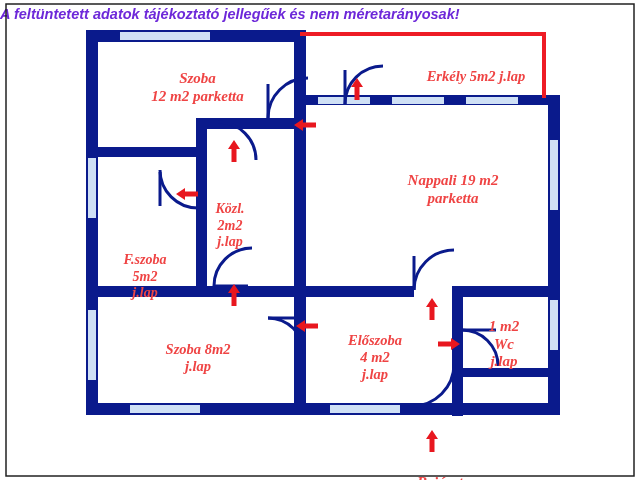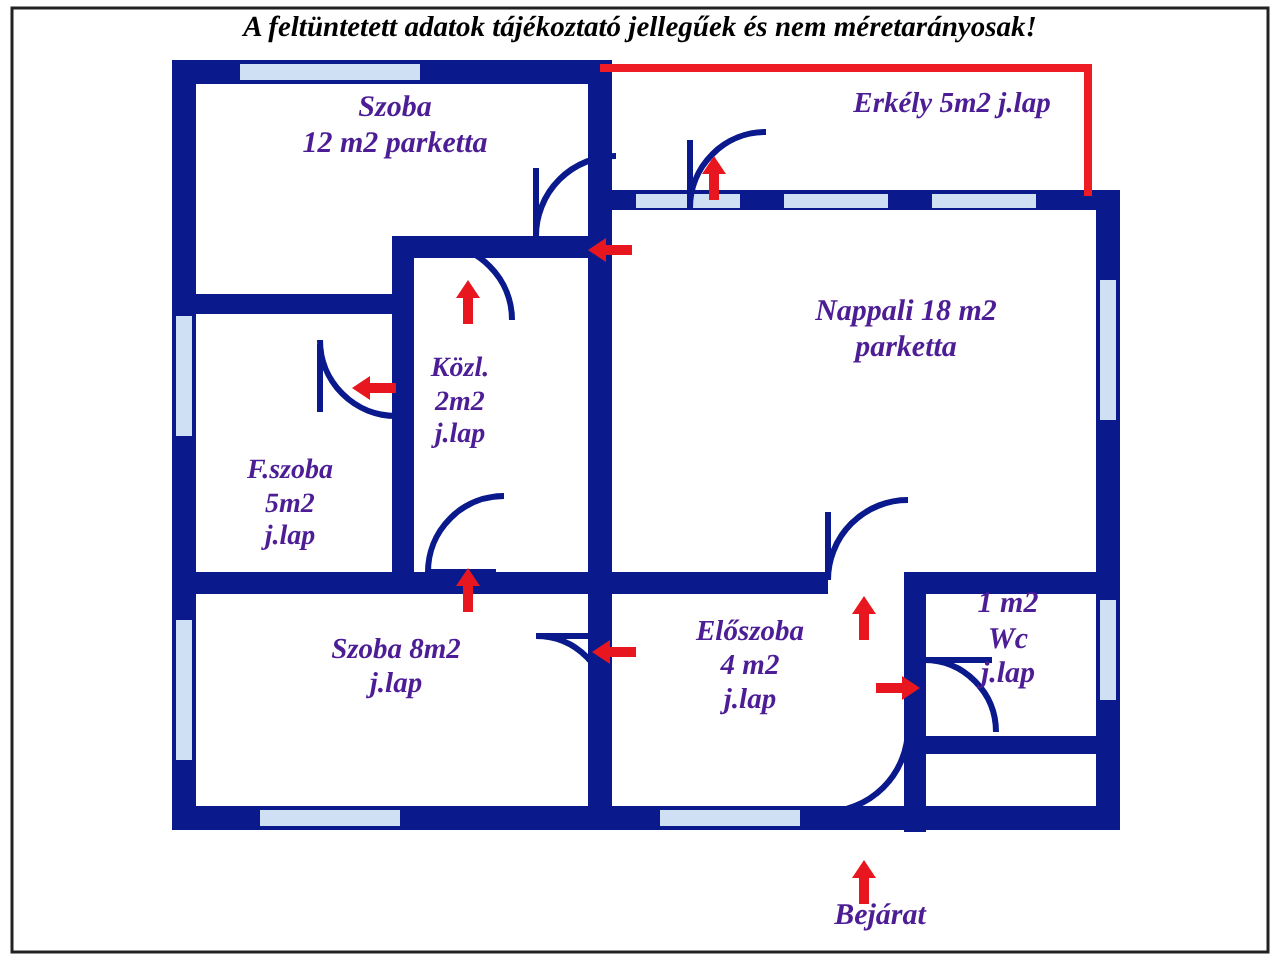--- a/index.html
+++ b/index.html
@@ -8,35 +8,35 @@
     background:#ffffff;
     font-family:"Liberation Serif", serif;
     position:relative;
     overflow:hidden;
   }
   #plan{
     position:absolute;left:0;top:0;width:640px;height:480px;
   }
   .lbl{
     position:absolute;
-    color:#4c1d95;
+    color:#ef4444;
     font-family:"Liberation Serif", serif;
     font-style:italic;
     font-weight:bold;
     text-align:center;
     line-height:1.18;
     white-space:pre-line;
     pointer-events:none;
+    margin-top:24px;
   }
   #title{
     position:absolute;
     left:0;top:6px;width:640px;
-    text-align:center;
-    color:#000000;
-    font-family:Liberation Serif, serif;
+    color:#6d28d9;
+    font-family:Liberation Sans, sans-serif;
     font-style:italic;
     font-weight:bold;
     font-size:14.5px;
   }
   .arrow{position:absolute;}
 </style>
 </head>
 <body>
 
 <div id="title">A feltüntetett adatok tájékoztató jellegűek és nem méretarányosak!</div>
@@ -122,21 +122,21 @@
     <line x1="462" y1="330" x2="496" y2="330"></line>
 
     <path d="M412 406 A42 42 0 0 0 454 364"></path>
     <line x1="412" y1="406" x2="448" y2="406"></line>
   </g>
 </svg>
 
 <div class="lbl" style="left:100px;top:46px;width:195px;font-size:15px;">Szoba
 12 m2 parketta</div>
 <div class="lbl" style="left:381px;top:44px;width:190px;font-size:14.5px;">Erkély 5m2 j.lap</div>
-<div class="lbl" style="left:358px;top:148px;width:190px;font-size:15px;">Nappali 18 m2
+<div class="lbl" style="left:358px;top:148px;width:190px;font-size:15px;">Nappali 19 m2
 parketta</div>
 <div class="lbl" style="left:195px;top:177px;width:70px;font-size:14px;font-family:Liberation Serif, serif;">Közl.
 2m2
 j.lap</div>
 <div class="lbl" style="left:100px;top:228px;width:90px;font-size:14px;">F.szoba
 5m2
 j.lap</div>
 <div class="lbl" style="left:128px;top:317px;width:140px;font-size:14.5px;">Szoba 8m2
 j.lap</div>
 <div class="lbl" style="left:320px;top:308px;width:110px;font-size:14.5px;">Előszoba

